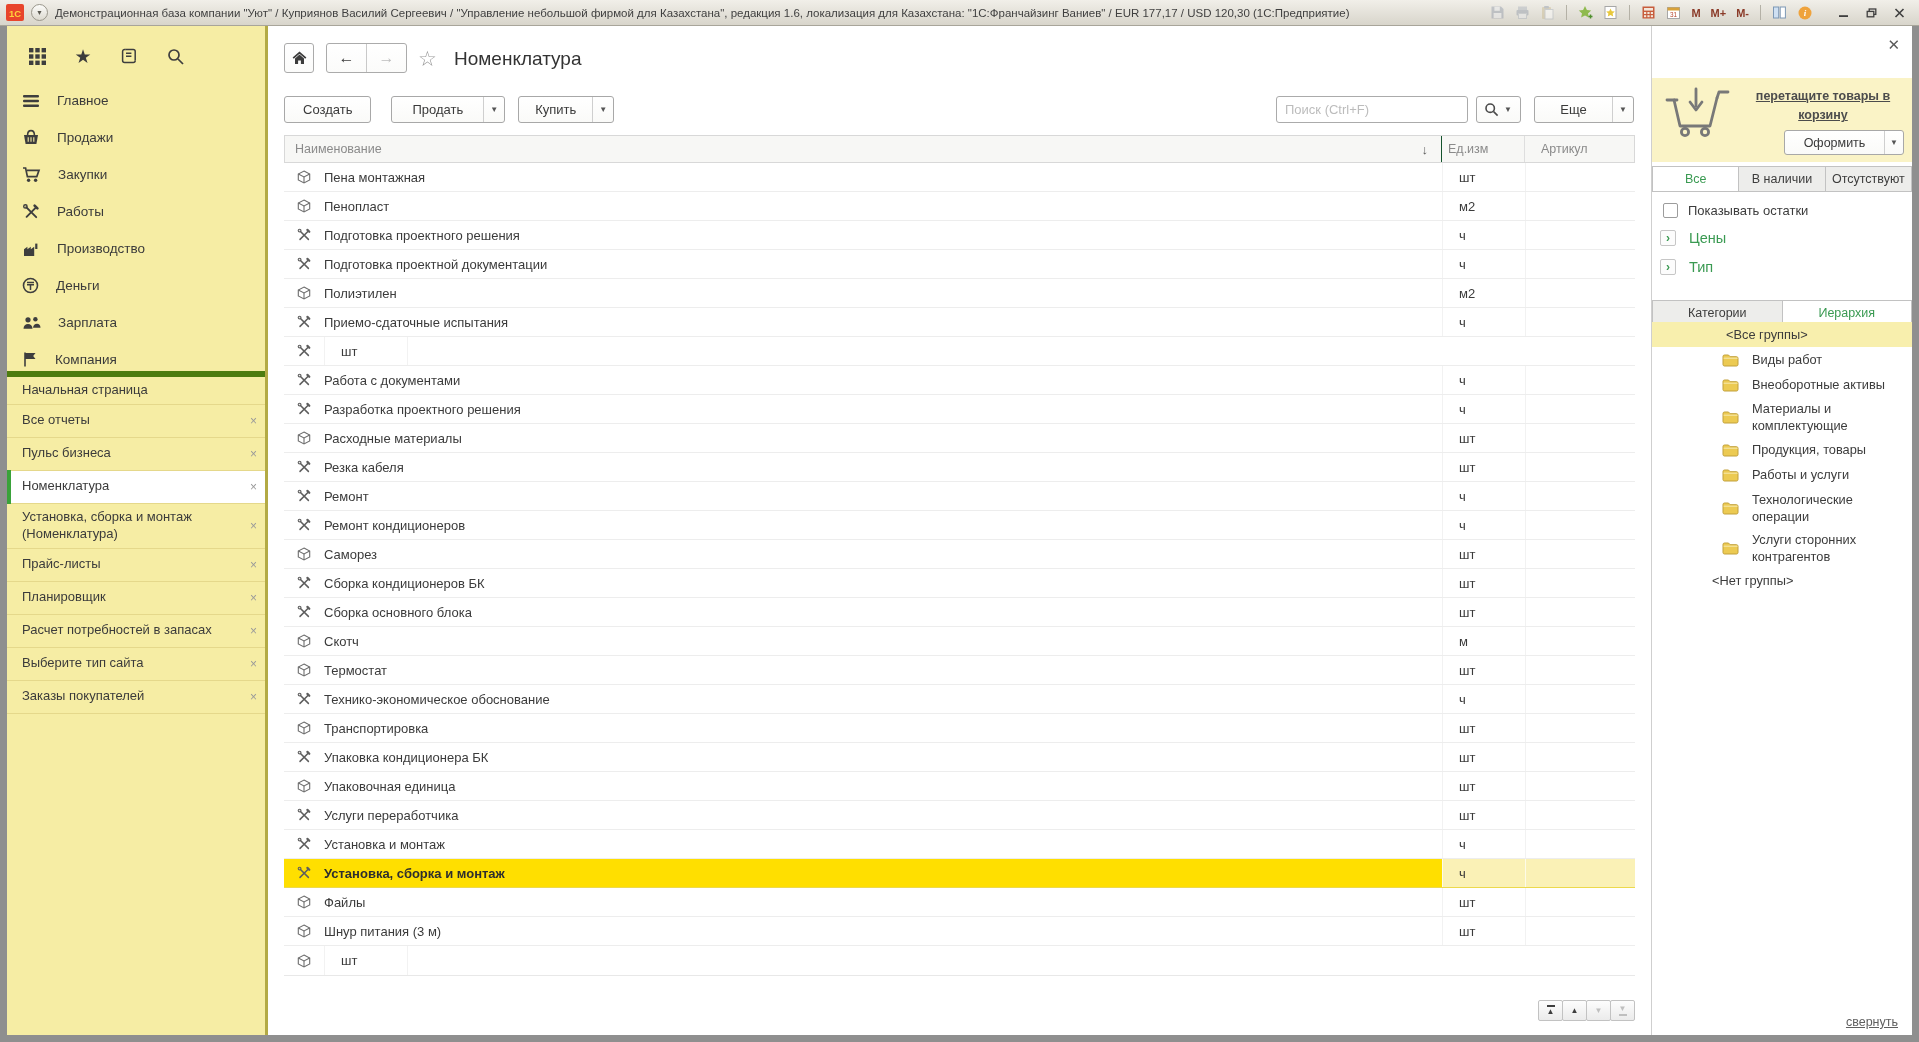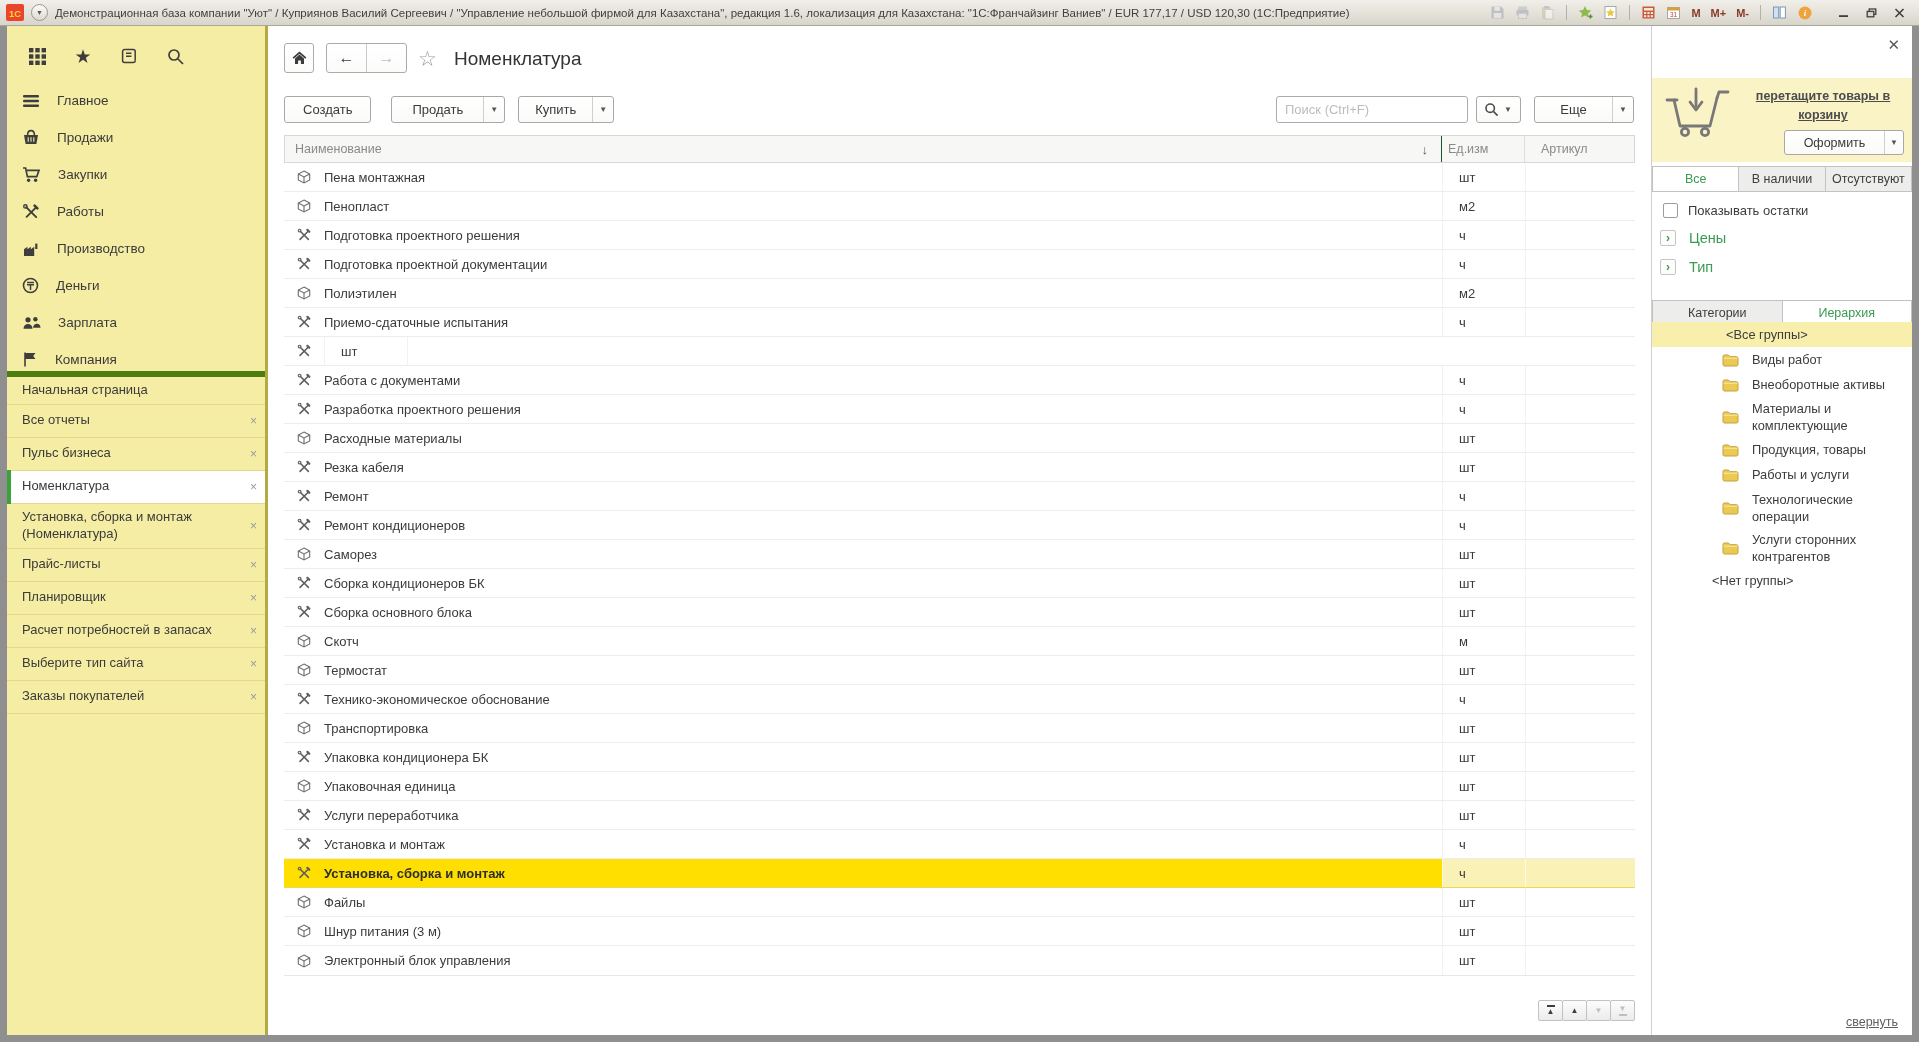--- a/index.html
+++ b/index.html
@@ -896,21 +896,20 @@
           <div class="trow">
             <span class="cell c-icon">
               <span style="display: flex;">
                 <svg width="14" height="14" viewBox="0 0 14 14" fill="none" stroke="#6d6d6d" stroke-width="1.1">
                   <path d="M7 1.1 12.7 4v6L7 12.9 1.3 10V4z"></path>
                   <path d="M1.3 4 7 6.9 12.7 4"></path>
                   <path d="M7 6.9V12.9"></path>
                 </svg>
               </span>
             </span>
-            <span class="cell c-name">Электронный блок управления</span>
             <span class="cell c-unit">шт</span>
             <span class="cell c-art"></span>
           </div>
         </div>
     </div>
 
     <div class="pgbtns">
         <span class="pgbtn">
           <span class="bar top"></span>
           <span class="tri">▲</span>

